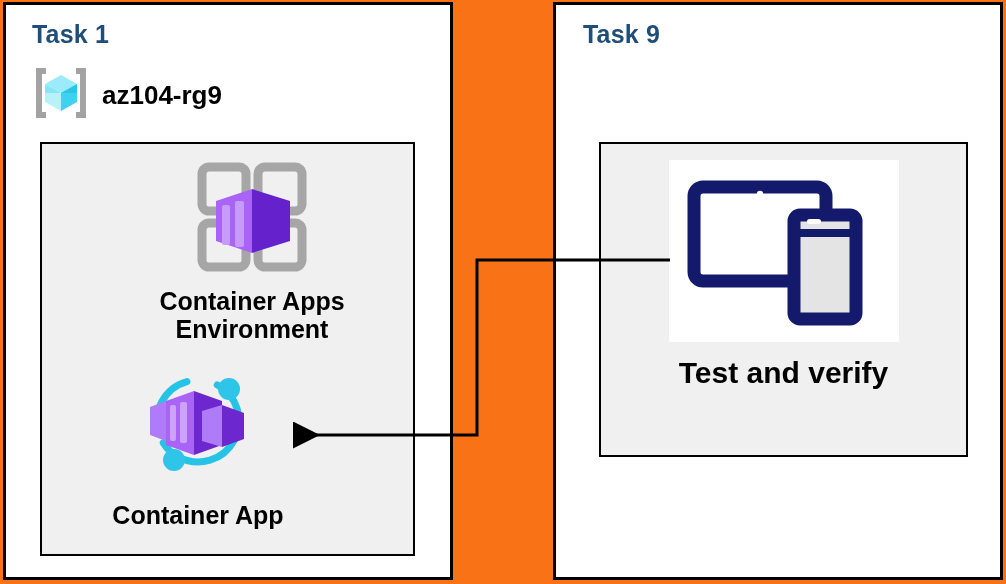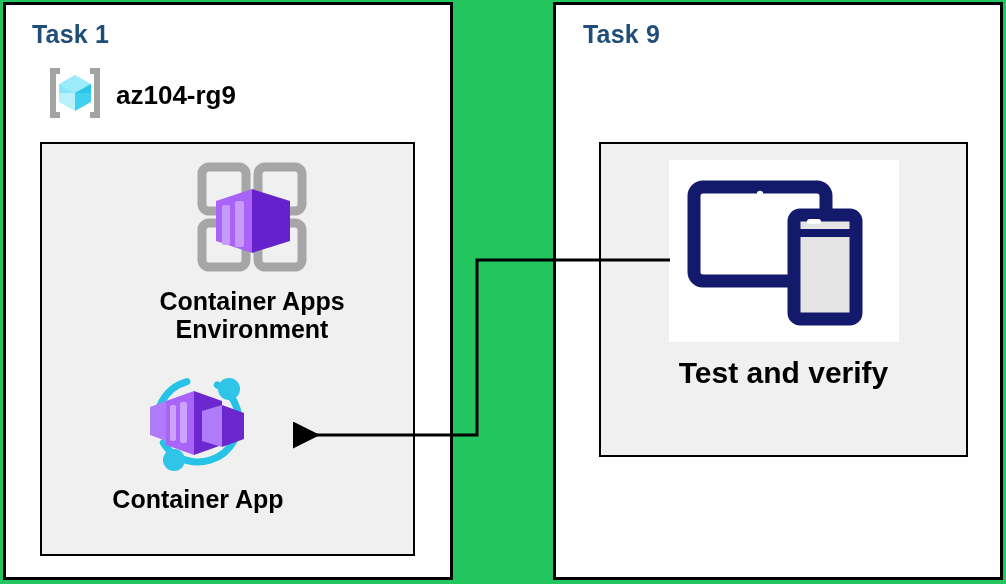--- a/index.html
+++ b/index.html
@@ -7,21 +7,21 @@
     padding: 0;
     background: #ffffff;
   }
   body {
     font-family: "Liberation Sans", sans-serif;
   }
   #canvas {
     position: relative;
     width: 1006px;
     height: 584px;
-    background: #22c55e;
+    background: #f97316;
     overflow: hidden;
   }
 
   
   .task-box {
     position: absolute;
     background: #ffffff;
     border: 3px solid #000000;
     box-sizing: border-box;
   }
@@ -35,21 +35,21 @@
     color: #1F4E79;
     letter-spacing: 0.2px;
     white-space: nowrap;
   }
   #task1-label { left: 32px;  top: 20px; }
   #task2-label { left: 583px; top: 20px; }
 
   
   #rg-row {
     position: absolute;
-    left: 44px;
+    left: 30px;
     top: 62px;
     display: flex;
     align-items: center;
     gap: 10px;
   }
   #rg-name {
     font-size: 26px;
     font-weight: bold;
     color: #000000;
     white-space: nowrap;
@@ -66,21 +66,21 @@
   #task2-inner { left: 599px; top: 142px; width: 369px; height: 315px; }
 
   
   .tile {
     position: absolute;
     display: flex;
     flex-direction: column;
     align-items: center;
   }
   #cae-tile { left: 40px; top: 155px; width: 424px; }
-  #capp-tile { left: 40px; top: 365px; width: 316px; }
+  #capp-tile { left: 40px; top: 365px; width: 316px; gap: 16px; }
 
   .tile-caption {
     font-size: 25px;
     font-weight: bold;
     color: #000000;
     text-align: center;
     line-height: 1.12;
     margin-top: 4px;
     white-space: pre-line;
   }

